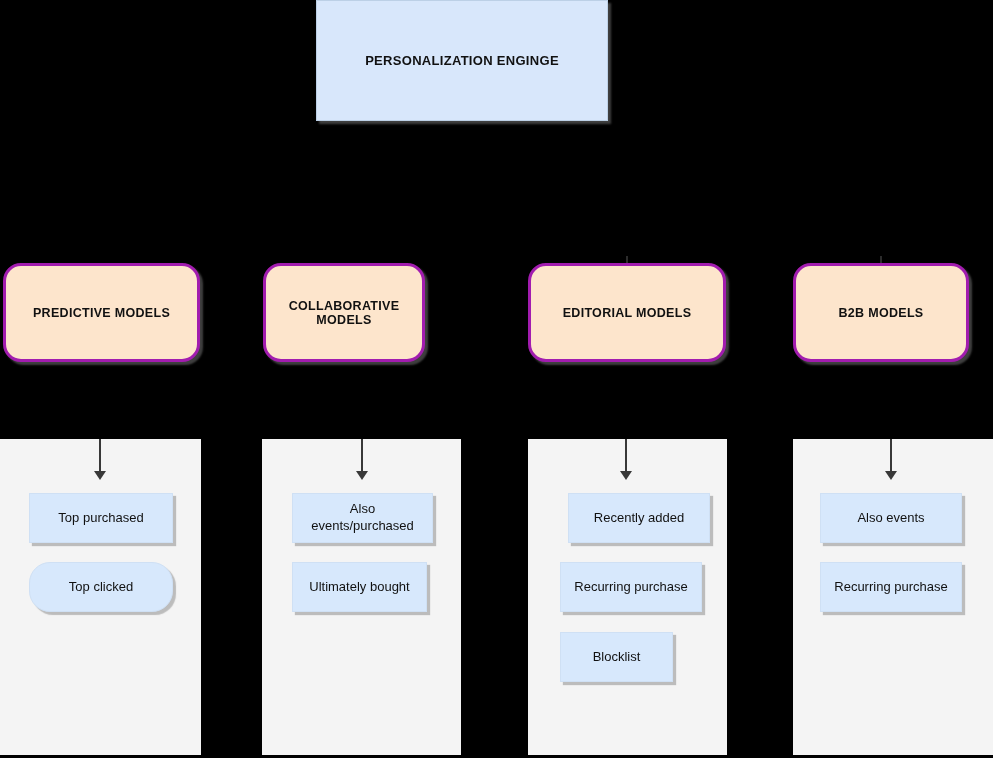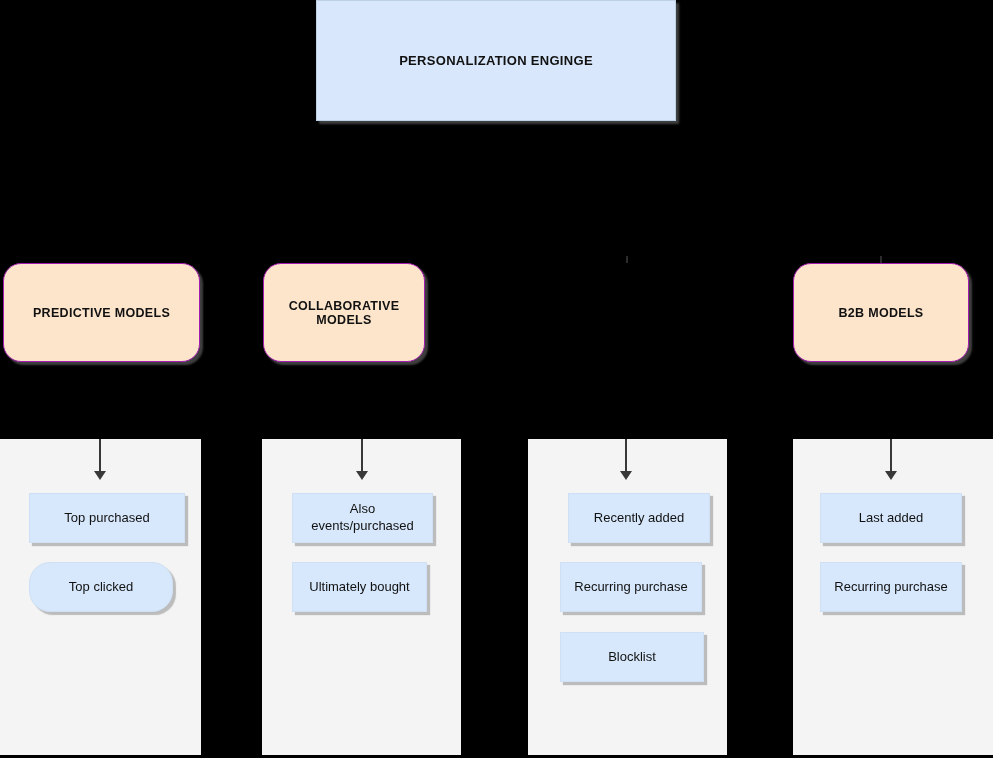--- a/index.html
+++ b/index.html
@@ -7,37 +7,37 @@
     width:993px;height:758px;
     background:#000000;
     font-family:"Liberation Sans","DejaVu Sans",sans-serif;
     overflow:hidden;
     position:relative;
   }
   .stage{position:absolute;left:0;top:0;width:993px;height:758px;}
 
   
   .root-box{
-    position:absolute;left:316px;top:0;width:360px;height:121px;
+    position:absolute;left:316px;top:0;width:292px;height:121px;
     box-sizing:border-box;
     background:#d8e7fb;
     border:1px solid #bcd0e6;
     box-shadow:3px 3px 2px rgba(140,140,140,0.45);
     display:flex;align-items:center;justify-content:center;
   }
   .root-box .lbl{
     font-size:13px;font-weight:bold;color:#111;letter-spacing:.3px;text-align:center;
   }
 
   
   .cat{
     position:absolute;top:263px;height:99px;
     box-sizing:border-box;
     background:#fde5cc;
-    border:1px solid #a21caf;
+    border:3px solid #a21caf;
     border-radius:18px;
     box-shadow:3px 3px 2px rgba(140,140,140,0.45);
     display:flex;align-items:center;justify-content:center;
   }
   .cat .lbl{
     font-size:12.5px;font-weight:bold;color:#111;letter-spacing:.3px;text-align:center;
   }
 
   
   .panel{
@@ -85,62 +85,65 @@
 
   <div class="stub" style="left:626px;"></div>
   <div class="stub" style="left:880px;"></div>
 
   <div class="cat" style="left:3px;width:197px;">
     <span class="lbl">PREDICTIVE MODELS</span>
   </div>
   <div class="cat" style="left:263px;width:162px;">
     <span class="lbl">COLLABORATIVE MODELS</span>
   </div>
+  <div class="cat" style="left:528px;width:198px;">
+    <span class="lbl">EDITORIAL MODELS</span>
+  </div>
   <div class="cat" style="left:793px;width:176px;">
     <span class="lbl">B2B MODELS</span>
   </div>
 
   <div class="panel" style="left:0;width:201px;"></div>
   <div class="panel" style="left:262px;width:199px;"></div>
   <div class="panel" style="left:528px;width:199px;"></div>
   <div class="panel" style="left:793px;width:200px;"></div>
 
   <div class="arrow-line" style="left:99px;"></div>
   <div class="arrow-head" style="left:94px;"></div>
   <div class="arrow-line" style="left:361px;"></div>
   <div class="arrow-head" style="left:356px;"></div>
   <div class="arrow-line" style="left:625px;"></div>
   <div class="arrow-head" style="left:620px;"></div>
   <div class="arrow-line" style="left:890px;"></div>
   <div class="arrow-head" style="left:885px;"></div>
 
-  <div class="child" style="left:29px;top:493px;width:156px;">
+  <div class="child" style="left:29px;top:493px;width:144px;">
     <span class="lbl">Top purchased</span>
   </div>
   <div class="child" style="left:29px;top:562px;width:144px;border-radius:21px;">
     <span class="lbl">Top clicked</span>
   </div>
 
   <div class="child" style="left:292px;top:493px;width:141px;">
     <span class="lbl">Also events/purchased</span>
   </div>
   <div class="child" style="left:292px;top:562px;width:135px;">
     <span class="lbl">Ultimately bought</span>
   </div>
 
   <div class="child" style="left:560px;top:493px;width:142px;margin-left:8px;">
     <span class="lbl">Recently added</span>
   </div>
   <div class="child" style="left:560px;top:562px;width:142px;">
     <span class="lbl">Recurring purchase</span>
   </div>
-  <div class="child" style="left:560px;top:632px;width:144px;">
+  <div class="child" style="left:560px;top:632px;width:113px;">
     <span class="lbl">Blocklist</span>
   </div>
 
   <div class="child" style="left:820px;top:493px;width:142px;">
-    <span class="lbl">Last added</span>
+    <span class="lbl">Also events</span>
   </div>
   <div class="child" style="left:820px;top:562px;width:142px;">
     <span class="lbl">Recurring purchase</span>
   </div>
 
 </div>
 
 </body></html>

